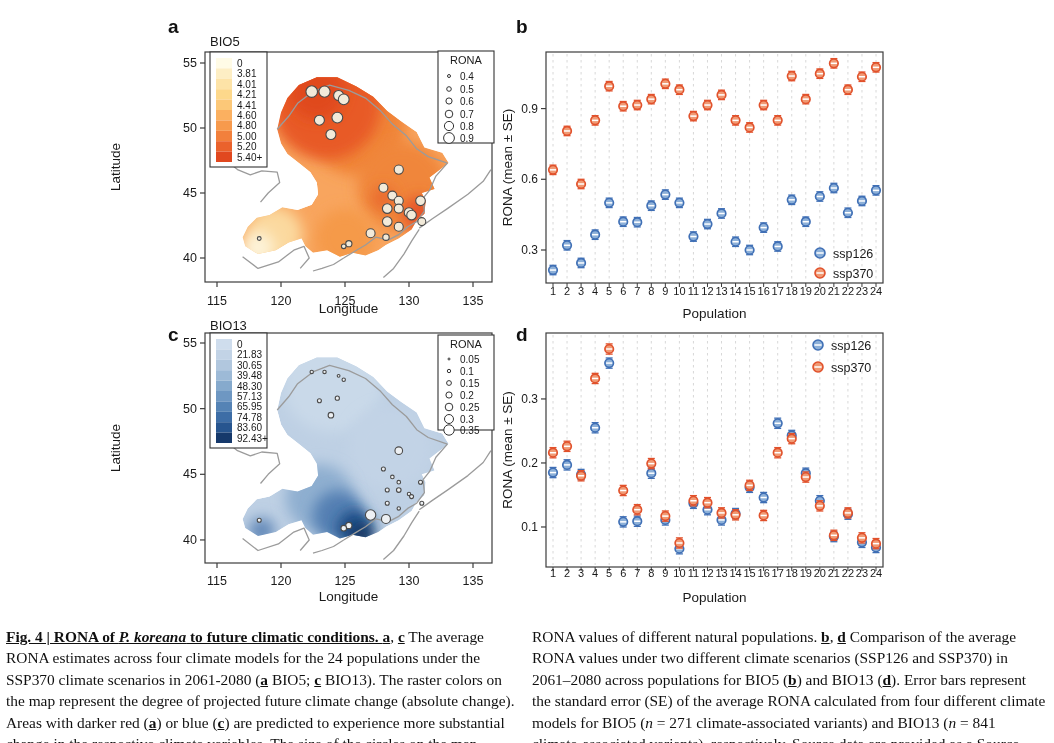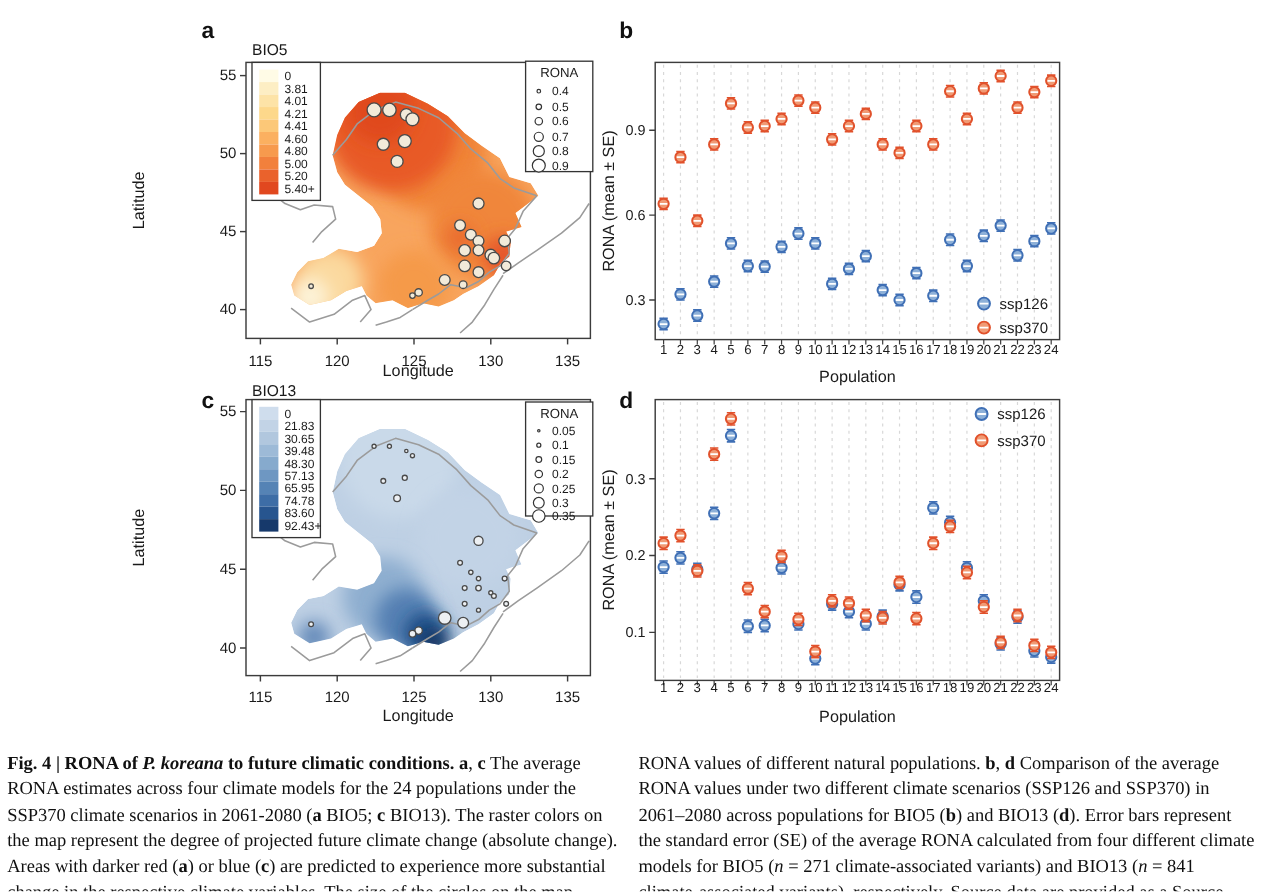--- a/index.html
+++ b/index.html
@@ -2,21 +2,21 @@
 <html><head>
 <meta charset="utf-8">
 <style>
   html,body{margin:0;padding:0;background:#fff;}
   #fig{position:relative;width:1054px;height:743px;background:#fff;overflow:hidden;
        font-family:"Liberation Sans",sans-serif;color:#1a1a1a;}
   .panel-letter{position:absolute;font-weight:bold;font-size:19px;color:#111;}
   .mapsvg,.chartsvg{position:absolute;}
   .caption{position:absolute;font-family:"Liberation Serif",serif;font-size:15.4px;
            line-height:21.4px;color:#101010;text-align:left;}
-  .caption .b{font-weight:bold;}
+  .caption .b{font-weight:bold;text-decoration:underline;}
   .caption .i{font-style:italic;}
   svg text{font-family:"Liberation Sans",sans-serif;fill:#1a1a1a;}
 </style>
 </head>
 <body>
 
 <div id="fig">
   <div class="panel-letter" style="left:168px;top:16px;">a</div>
   <div class="panel-letter" style="left:516px;top:16px;">b</div>
   <div class="panel-letter" style="left:168px;top:324px;">c</div>

